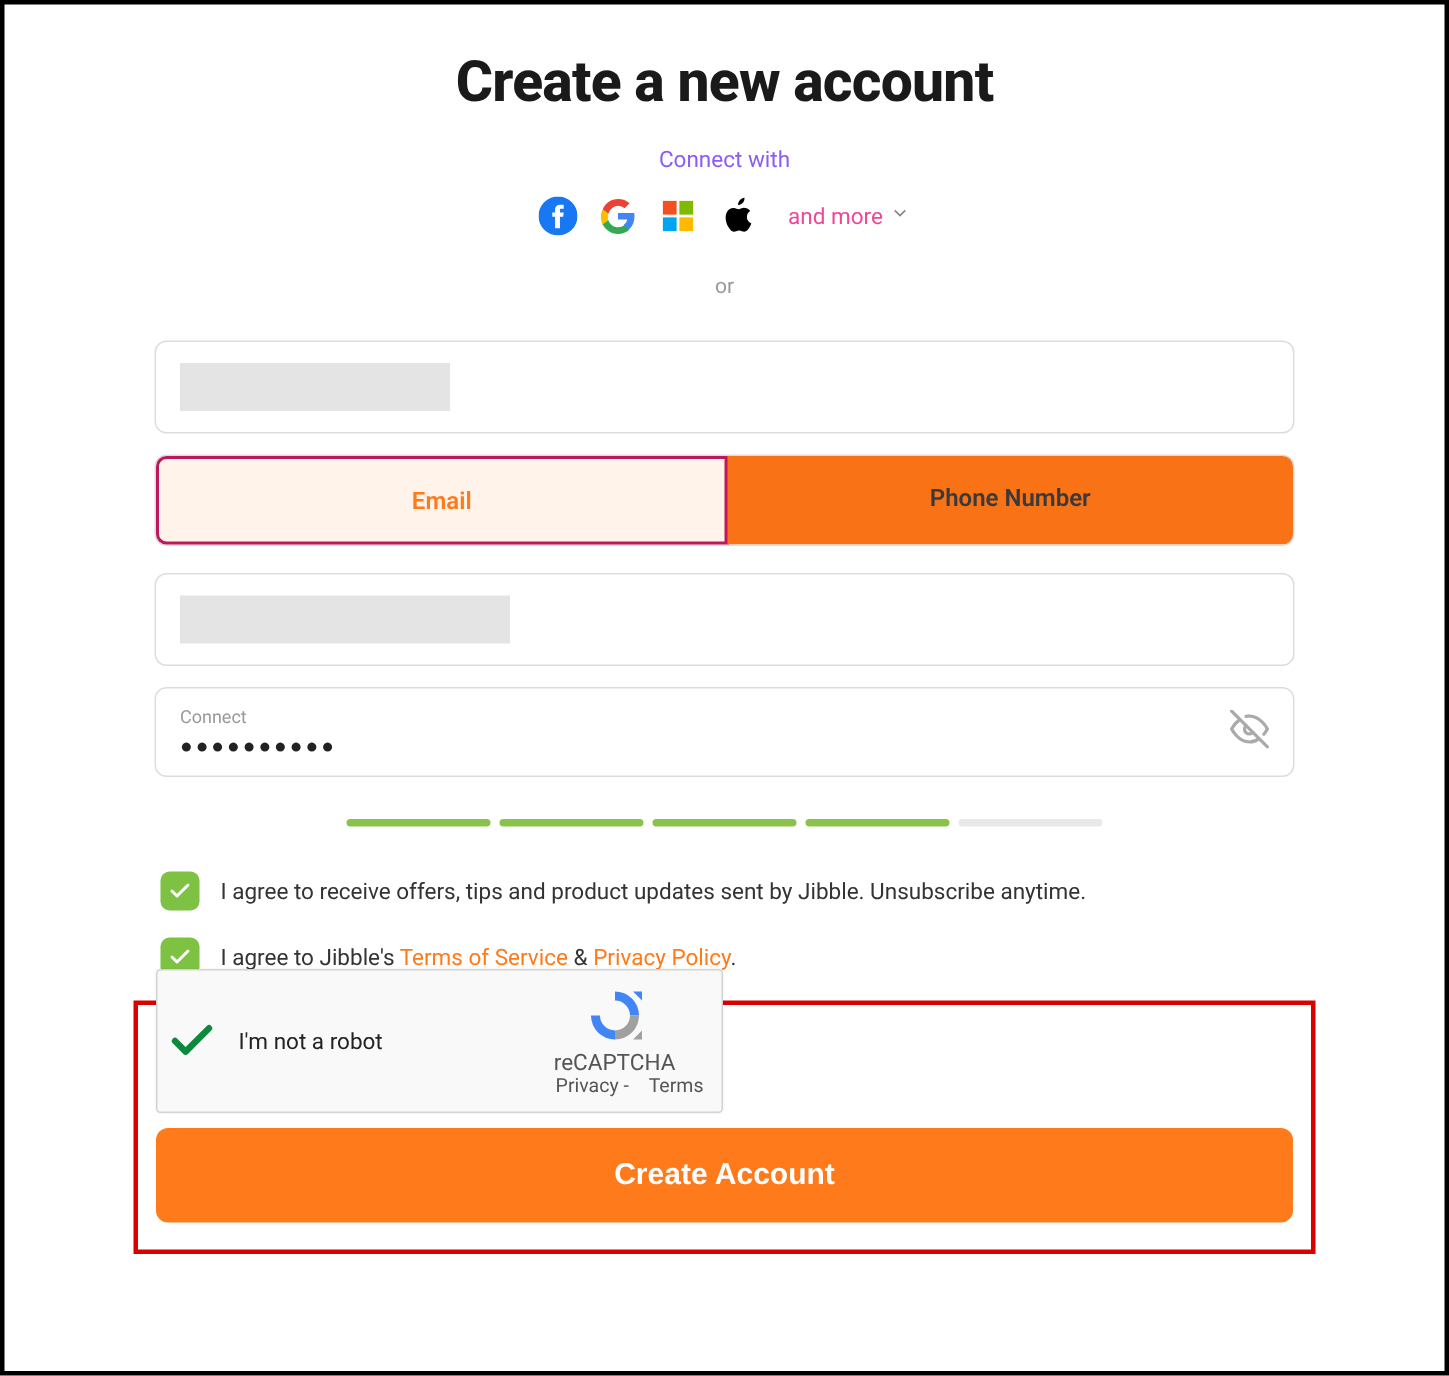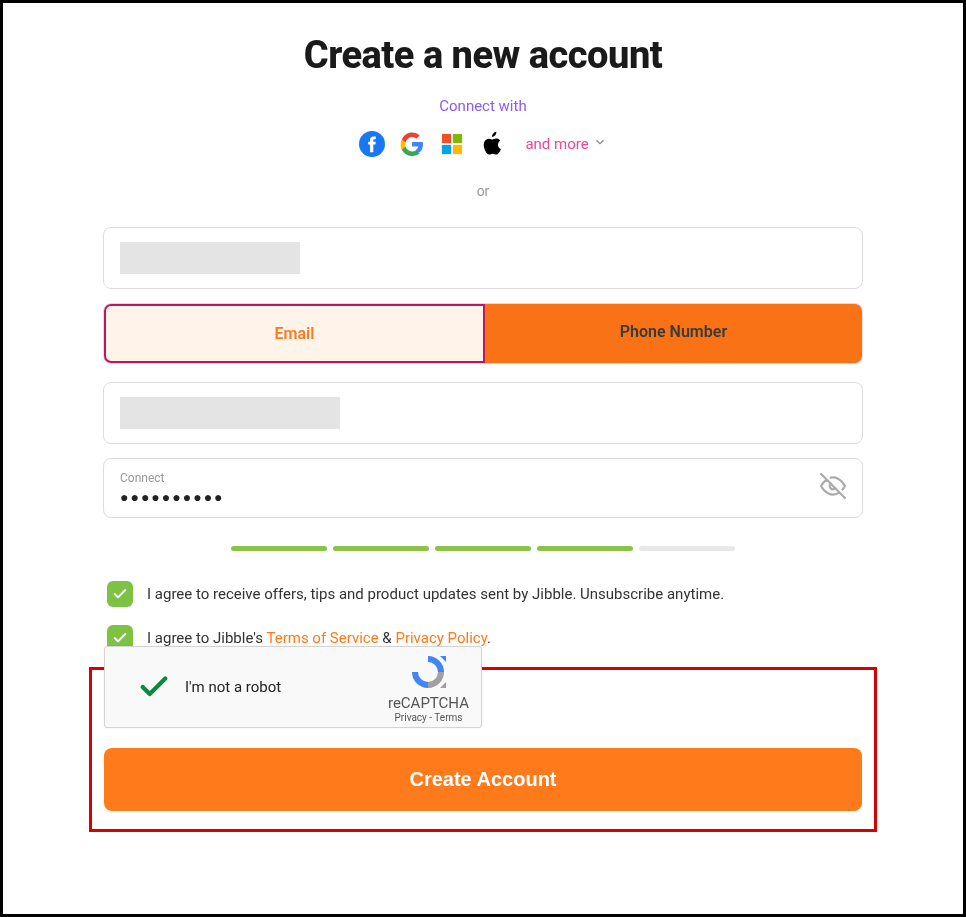--- a/index.html
+++ b/index.html
@@ -144,58 +144,57 @@
     }
     .check-text {
       font-size: 15px;
       color: #333;
       line-height: 1.5;
       padding-top: 2px;
     }
     .link { color: #ff7a1a; text-decoration: none; cursor: pointer; }
     .recaptcha {
       width: 378px;
-      height: 82px;
+      height: 96px;
       border: 1px solid #d3d3d3;
       border-radius: 3px;
       background: #f9f9f9;
       display: flex;
       align-items: center;
-      padding: 0 12px 0 32px;
+      padding: 0 12px 0 6px;
       margin-bottom: 0;
       box-shadow: 0 0 2px rgba(0,0,0,0.08);
     }
     .recaptcha-check {
       width: 34px;
       height: 34px;
       display: flex;
       align-items: center;
       justify-content: center;
       margin-right: 14px;
     }
     .recaptcha-text { font-size: 15px; color: #222; flex: 1; }
     .recaptcha-right { display: flex; flex-direction: column; align-items: center; font-size: 10px; color: #555; }
     .recaptcha-logo { width: 40px; height: 40px; margin-bottom: 2px; }
-    .recaptcha-links { font-size: 10px; color: #555; }
+    .recaptcha-links { font-size: 13px; color: #555; margin-left: 10px; }
     .highlight-box {
       border: 3px solid #d90000;
       padding: 10px 12px 18px 12px;
       margin: -2px -14px 0 -14px;
     }
     .create-btn {
       width: 100%;
       background: #ff7a1a;
       color: #fff;
       font-size: 20px;
       font-weight: 700;
       padding: 20px 0;
       border: none;
       border-radius: 8px;
       cursor: pointer;
-      margin-top: 10px;
     }
   </style>
 </head>
 <body>
 
 <div class="container">
   <h1 class="title">Create a new account</h1>
 
   <div class="connect-label">Connect with</div>
 

